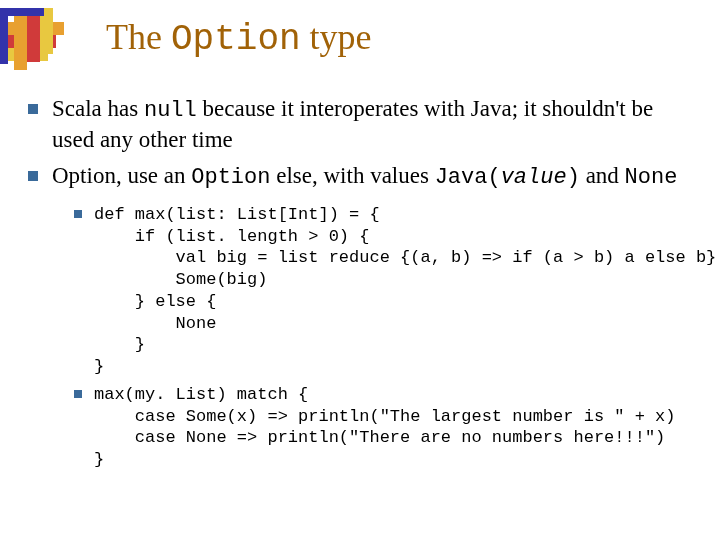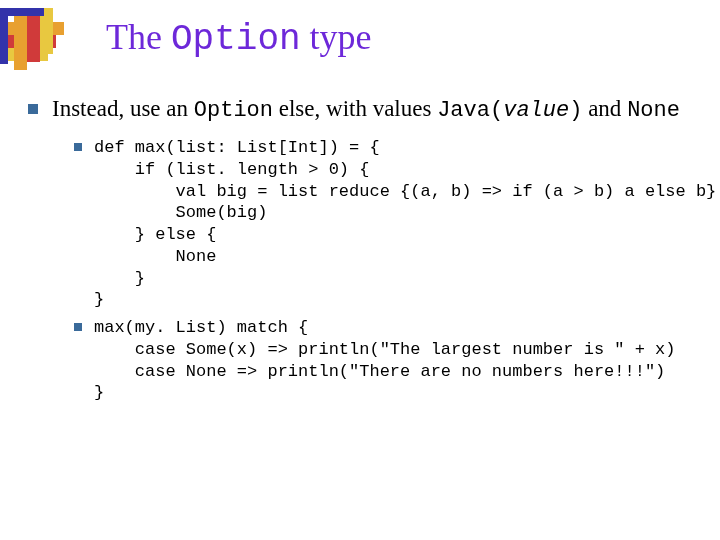--- a/index.html
+++ b/index.html
@@ -43,21 +43,21 @@
   .deco-vstripe {
     position: absolute;
     top: 8px;
     width: 13px;
   }
   .slide-title {
     position: absolute;
     top: 16px;
     left: 106px;
     font-size: 36px;
-    color: #6d28d9;
+    color: #a16207;
   }
   .slide-title .mono {
     font-family: "Courier New", Courier, monospace;
   }
   .body-area {
     position: absolute;
     top: 94px;
     left: 28px;
     right: 20px;
   }
@@ -125,24 +125,28 @@
   <div class="deco-blue-top"></div>
   <div class="deco-blue-left"></div>
 </div>
 
 <div class="slide-title">
   <span>The </span><span class="mono">Option</span><span> type</span>
 </div>
 
 <div class="body-area">
 
+  <div class="bullet-row">
+    <div class="bullet-sq"></div>
+    <div class="bullet-text"><span>Scala has </span><span class="mono">null</span><span> because it interoperates with Java; it shouldn't be used any other time</span></div>
+  </div>
 
   <div class="bullet-row">
     <div class="bullet-sq"></div>
-    <div class="bullet-text"><span>Instead, use an </span><span class="mono">Option</span><span> else, with values </span><span class="mono">Java(</span><span class="mono italic">value</span><span class="mono">)</span><span> and </span><span class="mono">None</span></div>
+    <div class="bullet-text"><span>Option, use an </span><span class="mono">Option</span><span> else, with values </span><span class="mono">Java(</span><span class="mono italic">value</span><span class="mono">)</span><span> and </span><span class="mono">None</span></div>
   </div>
 
   <div class="sub-area">
     <div class="sub-row">
       <div class="bullet-sq-small"></div>
       <div class="code-block">def max(list: List[Int]) = {
     if (list. length &gt; 0) {
         val big = list reduce {(a, b) =&gt; if (a &gt; b) a else b}
         Some(big)
     } else {

